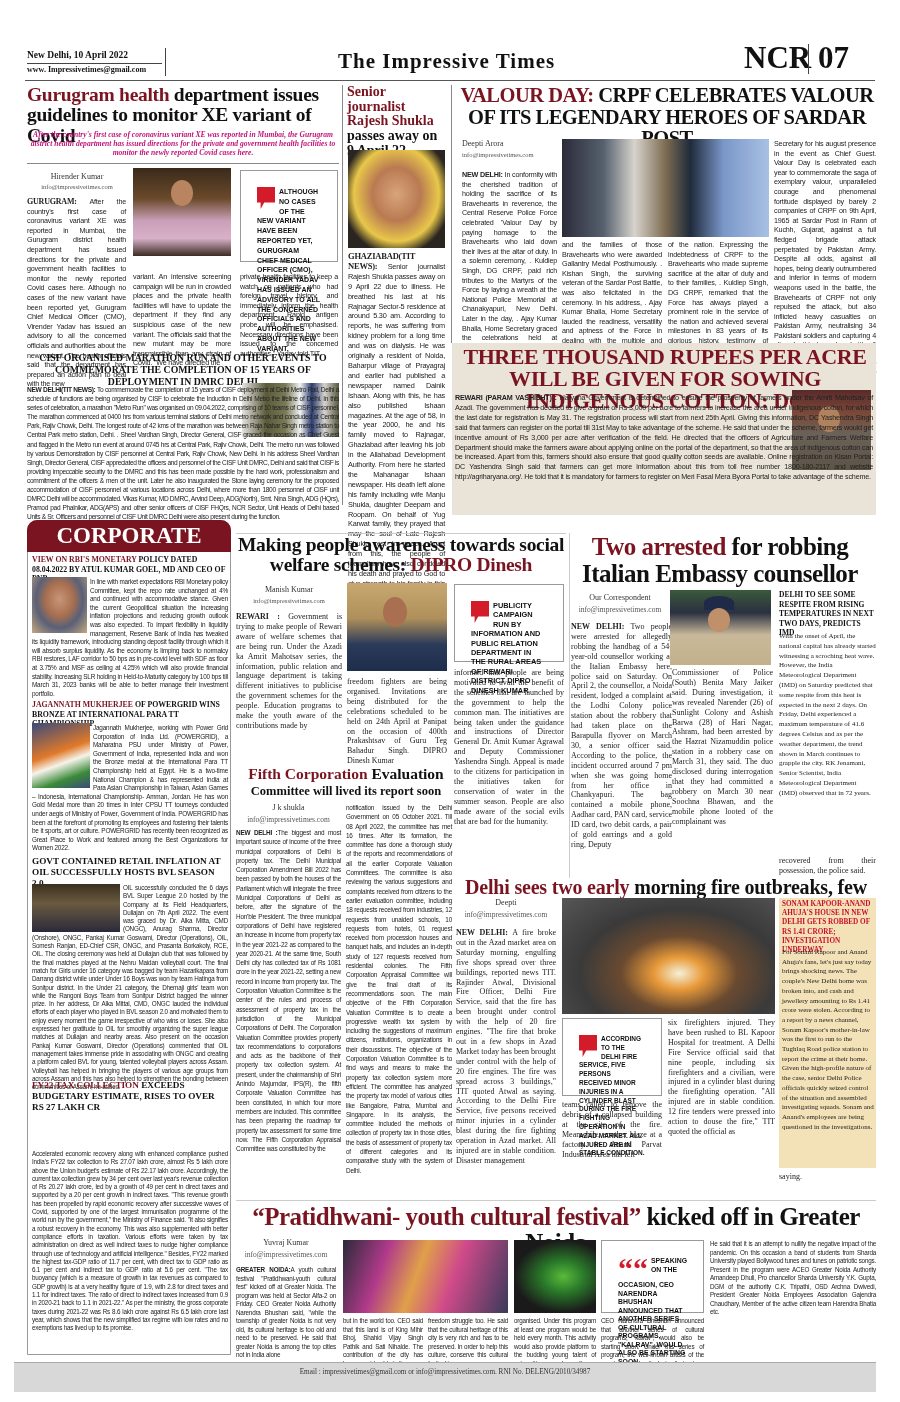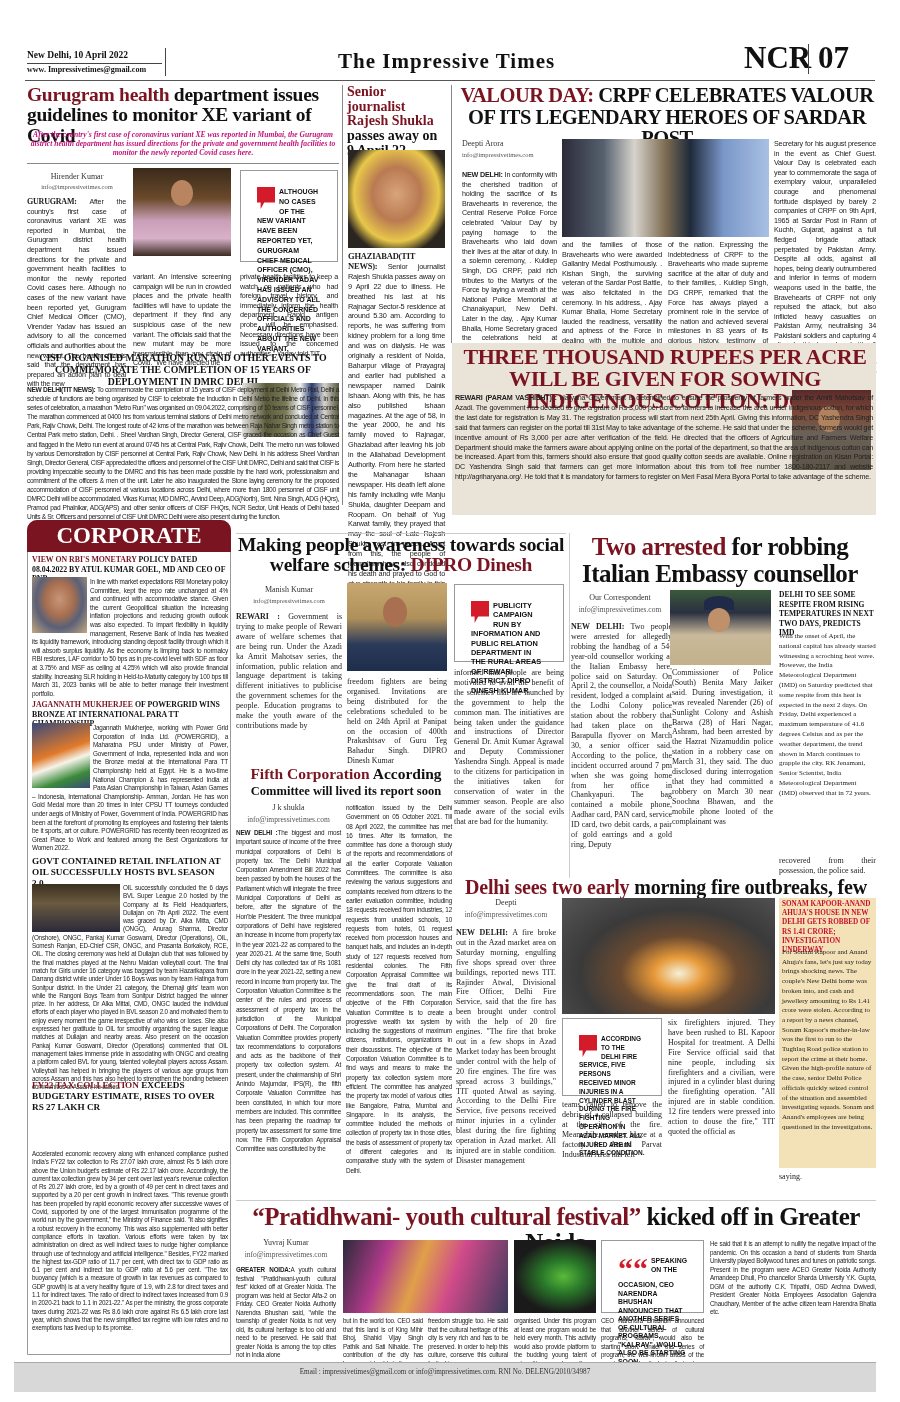--- a/index.html
+++ b/index.html
@@ -101,21 +101,21 @@
 <div class="abs byline" style="left:236px;top:585px;width:106px">Manish Kumar</div>
 <div class="abs email" style="left:236px;top:597px;width:106px">info@impressivetimes.com</div>
 <div class="abs sbody" style="left:236px;top:612px;width:106px"><b>REWARI :</b> <span>Government is trying to make people of Rewari aware of welfare schemes that are being run. Under the Azadi ka Amrit Mahotsav series, the information, public relation and language department is taking different initiatives to publicise the government schemes for the people. Education programs to make the youth aware of the contributions made by</span></div>
 <div class="photo" style="left:347px;top:583px;width:100px;height:88px;background:linear-gradient(180deg,#c8a870 0%,#b0905a 40%,#2a3a5a 70%,#1e2d4a 100%)">
   <div style="position:absolute;left:36px;top:14px;width:24px;height:30px;border-radius:50%;background:#a87050"></div>
 </div>
 <div class="abs sbody" style="left:347px;top:677px;width:100px">freedom fighters are being organised. Invitations are being distributed for the celebrations scheduled to be held on 24th April at Panipat on the occasion of 400th Prakashtsav of Guru Teg Bahadur Singh. DIPRO Dinesh Kumar</div>
 <div class="quote" style="left:454px;top:584px;width:110px;height:78px"><span class="qmark"></span><span>PUBLICITY CAMPAIGN RUN BY INFORMATION AND PUBLIC RELATION DEPARTMENT IN THE RURAL AREAS OF REWARI DISTRICT DIPRO DINESH KUMAR</span></div>
 <div class="abs sbody" style="left:454px;top:668px;width:110px">informed that people are being motivated to avail the benefit of the schemes that are launched by the government to help the common man. The initiatives are being taken under the guidance and instructions of Director General Dr. Amit Kumar Agrawal and Deputy Commissioner Yashendra Singh. Appeal is made to the citizens for participation in the initiatives taken for conservation of water in the summer season. People are also made aware of the social evils that are bad for the humanity.</div>
 
-<div class="abs head" style="left:236px;top:766px;width:220px;font-size:15.5px;text-align:center"><span class="red">Fifth Corporation</span><span> According</span></div>
+<div class="abs head" style="left:236px;top:766px;width:220px;font-size:15.5px;text-align:center"><span class="red">Fifth Corporation</span><span> Evaluation</span></div>
 <div class="abs head" style="left:236px;top:785px;width:220px;font-size:12.5px;text-align:center">Committee will lived its report soon</div>
 <div class="abs byline" style="left:236px;top:803px;width:105px">J k shukla</div>
 <div class="abs email" style="left:236px;top:815px;width:105px;font-size:7.5px">info@impressivetimes.com</div>
 <div class="abs body" style="left:236px;top:828px;width:105px;font-size:6.4px;line-height:9.3px"><b>NEW DELHI :</b><span>The biggest and most important source of income of the three municipal corporations of Delhi is property tax. The Delhi Municipal Corporation Amendment Bill 2022 has been passed by both the houses of the Parliament which will integrate the three Municipal Corporations of Delhi as before, after the signature of the Hon'ble President. The three municipal corporations of Delhi have registered an increase in income from property tax in the year 2021-22 as compared to the year 2020-21. At the same time, South Delhi city has collected tax of Rs 1081 crore in the year 2021-22, setting a new record in income from property tax. The Corporation Valuation Committee is the center of the rules and process of assessment of property tax in the jurisdiction of the Municipal Corporations of Delhi. The Corporation Valuation Committee provides property tax recommendations to corporations and acts as the backbone of their property tax collection system. At present, under the chairmanship of Shri Anindo Majumdar, IPS(R), the fifth Corporate Valuation Committee has been constituted, in which four more members are included. This committee has been preparing the roadmap for property tax assessment for some time now. The Fifth Corporation Appraisal Committee was constituted by the</span></div>
 <div class="abs body" style="left:346px;top:803px;width:106px;font-size:6.4px;line-height:9.3px">notification issued by the Delhi Government on 05 October 2021. Till 08 April 2022, the committee has met 16 times. After its formation, the committee has done a thorough study of the reports and recommendations of all the earlier Corporate Valuation Committees. The committee is also reviewing the various suggestions and complaints received from citizens to the earlier evaluation committee, including 18 requests received from industries, 12 requests from unaided schools, 10 requests from hotels, 01 request received from procession houses and banquet halls, and includes an in-depth study of 127 requests received from residential colonies. The Fifth Corporation Appraisal Committee will give the final draft of its recommendations soon. The main objective of the Fifth Corporation Valuation Committee is to create a progressive wealth tax system by including the suggestions of maximum citizens, institutions, organizations in their discussions. The objective of the Corporation Valuation Committee is to find ways and means to make the property tax collection system more efficient. The committee has analyzed the property tax model of various cities like Bangalore, Patna, Mumbai and Singapore. In its analysis, the committee included the methods of collection of property tax in those cities, the basis of assessment of property tax of different categories and its comparative study with the system of Delhi.</div>
 
 <div class="vr" style="left:569px;top:533px;height:345px;background:#ccc"></div>
 <div class="abs head" style="left:565px;top:533px;width:310px;font-size:25px;text-align:center;letter-spacing:-0.5px;line-height:27px"><span class="red">Two arrested</span><span> for robbing Italian Embassy counsellor</span></div>
 <div class="abs byline" style="left:570px;top:593px;width:100px">Our Correspondent</div>
 <div class="abs email" style="left:570px;top:605px;width:100px;font-size:7.5px">info@impressivetimes.com</div>

